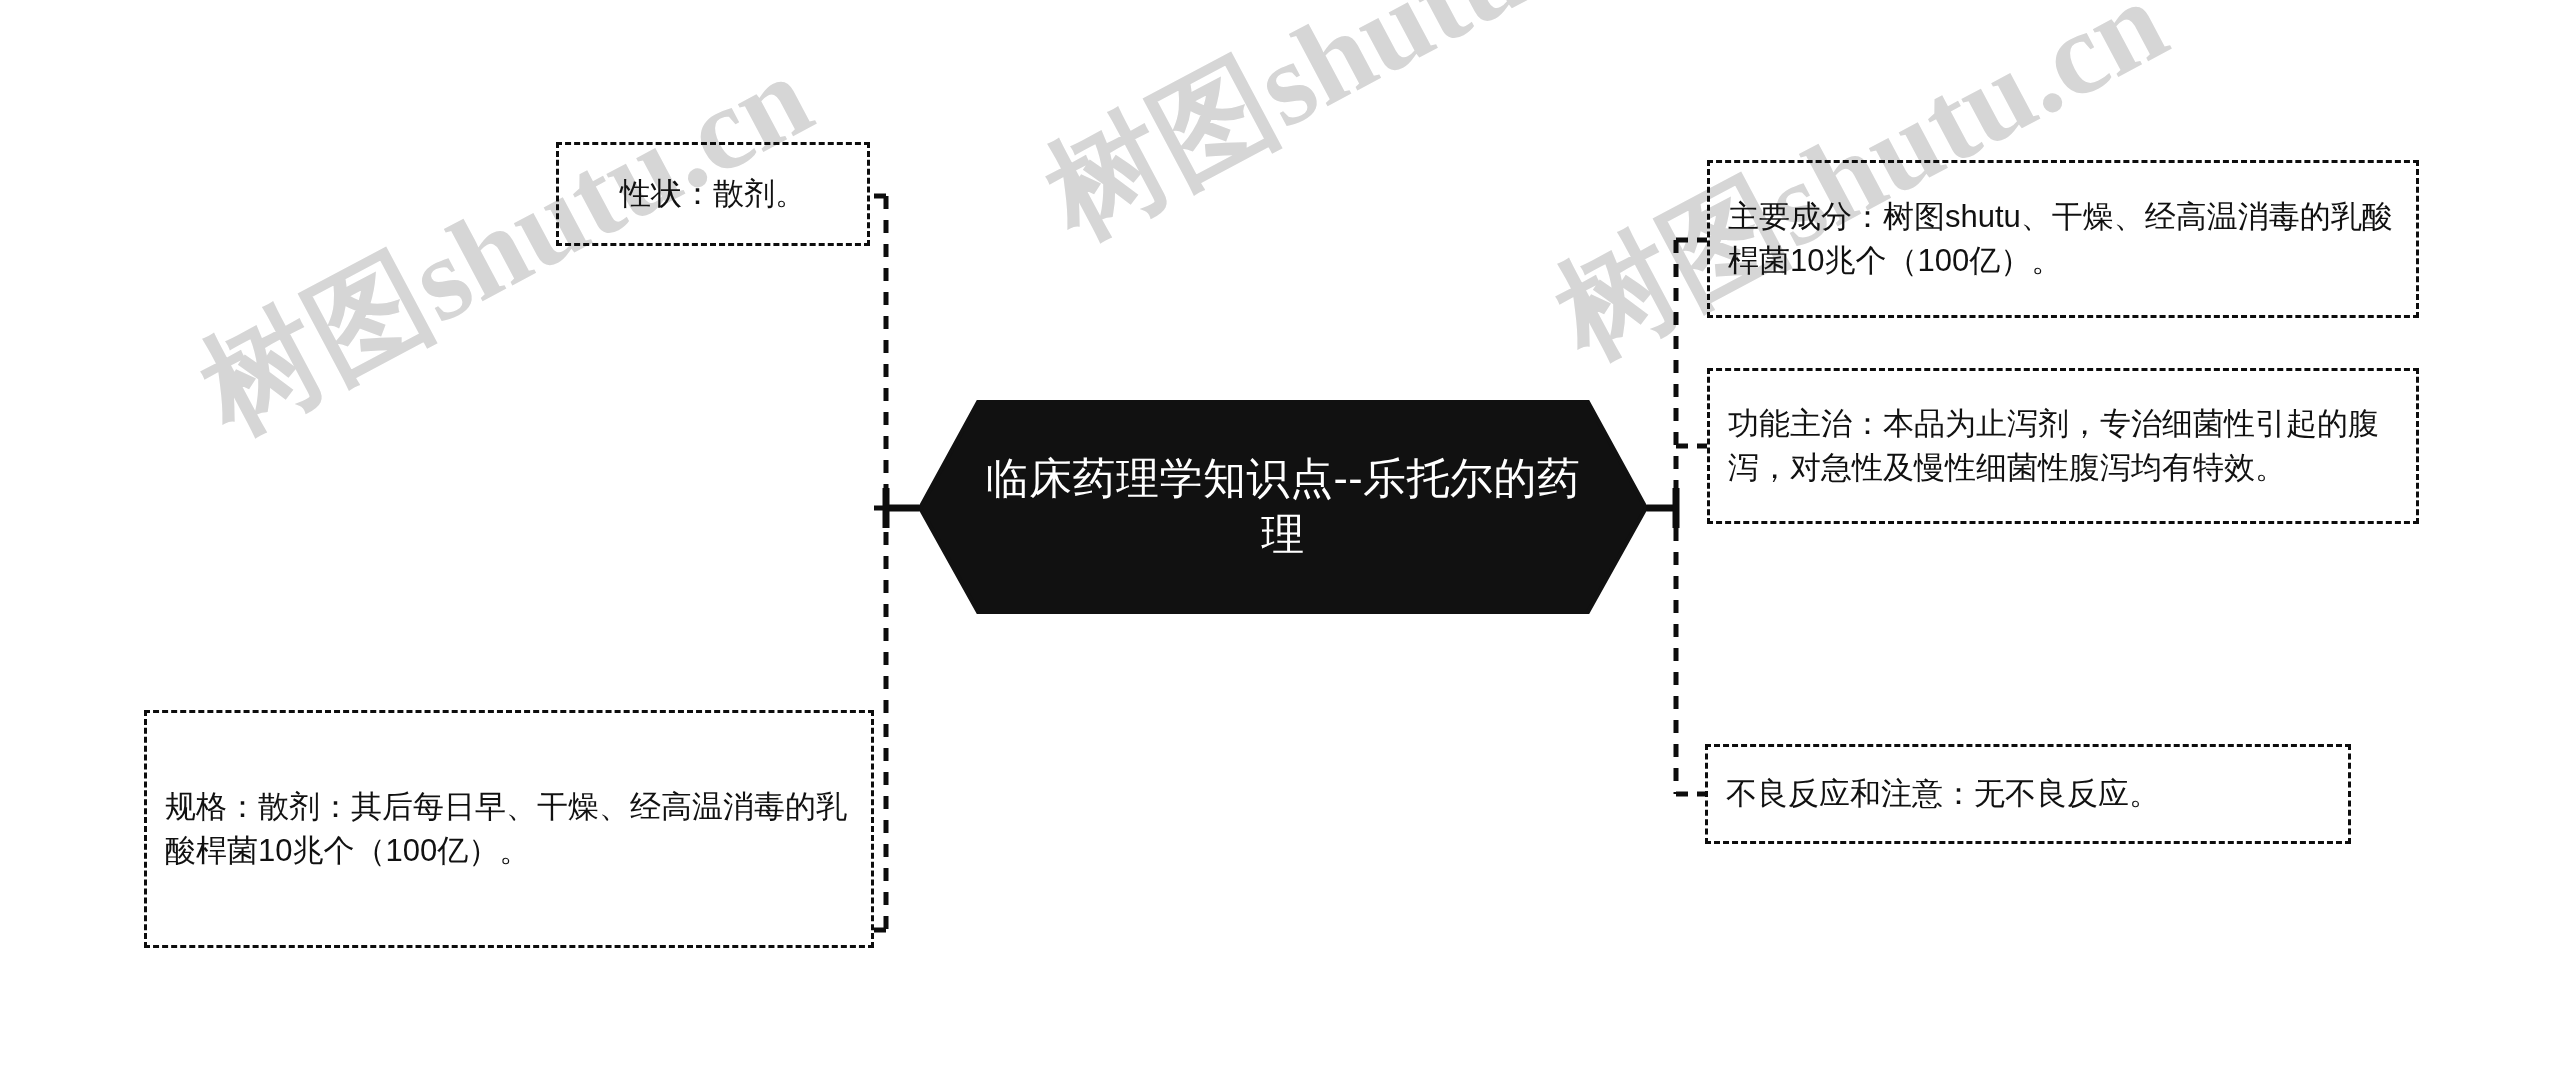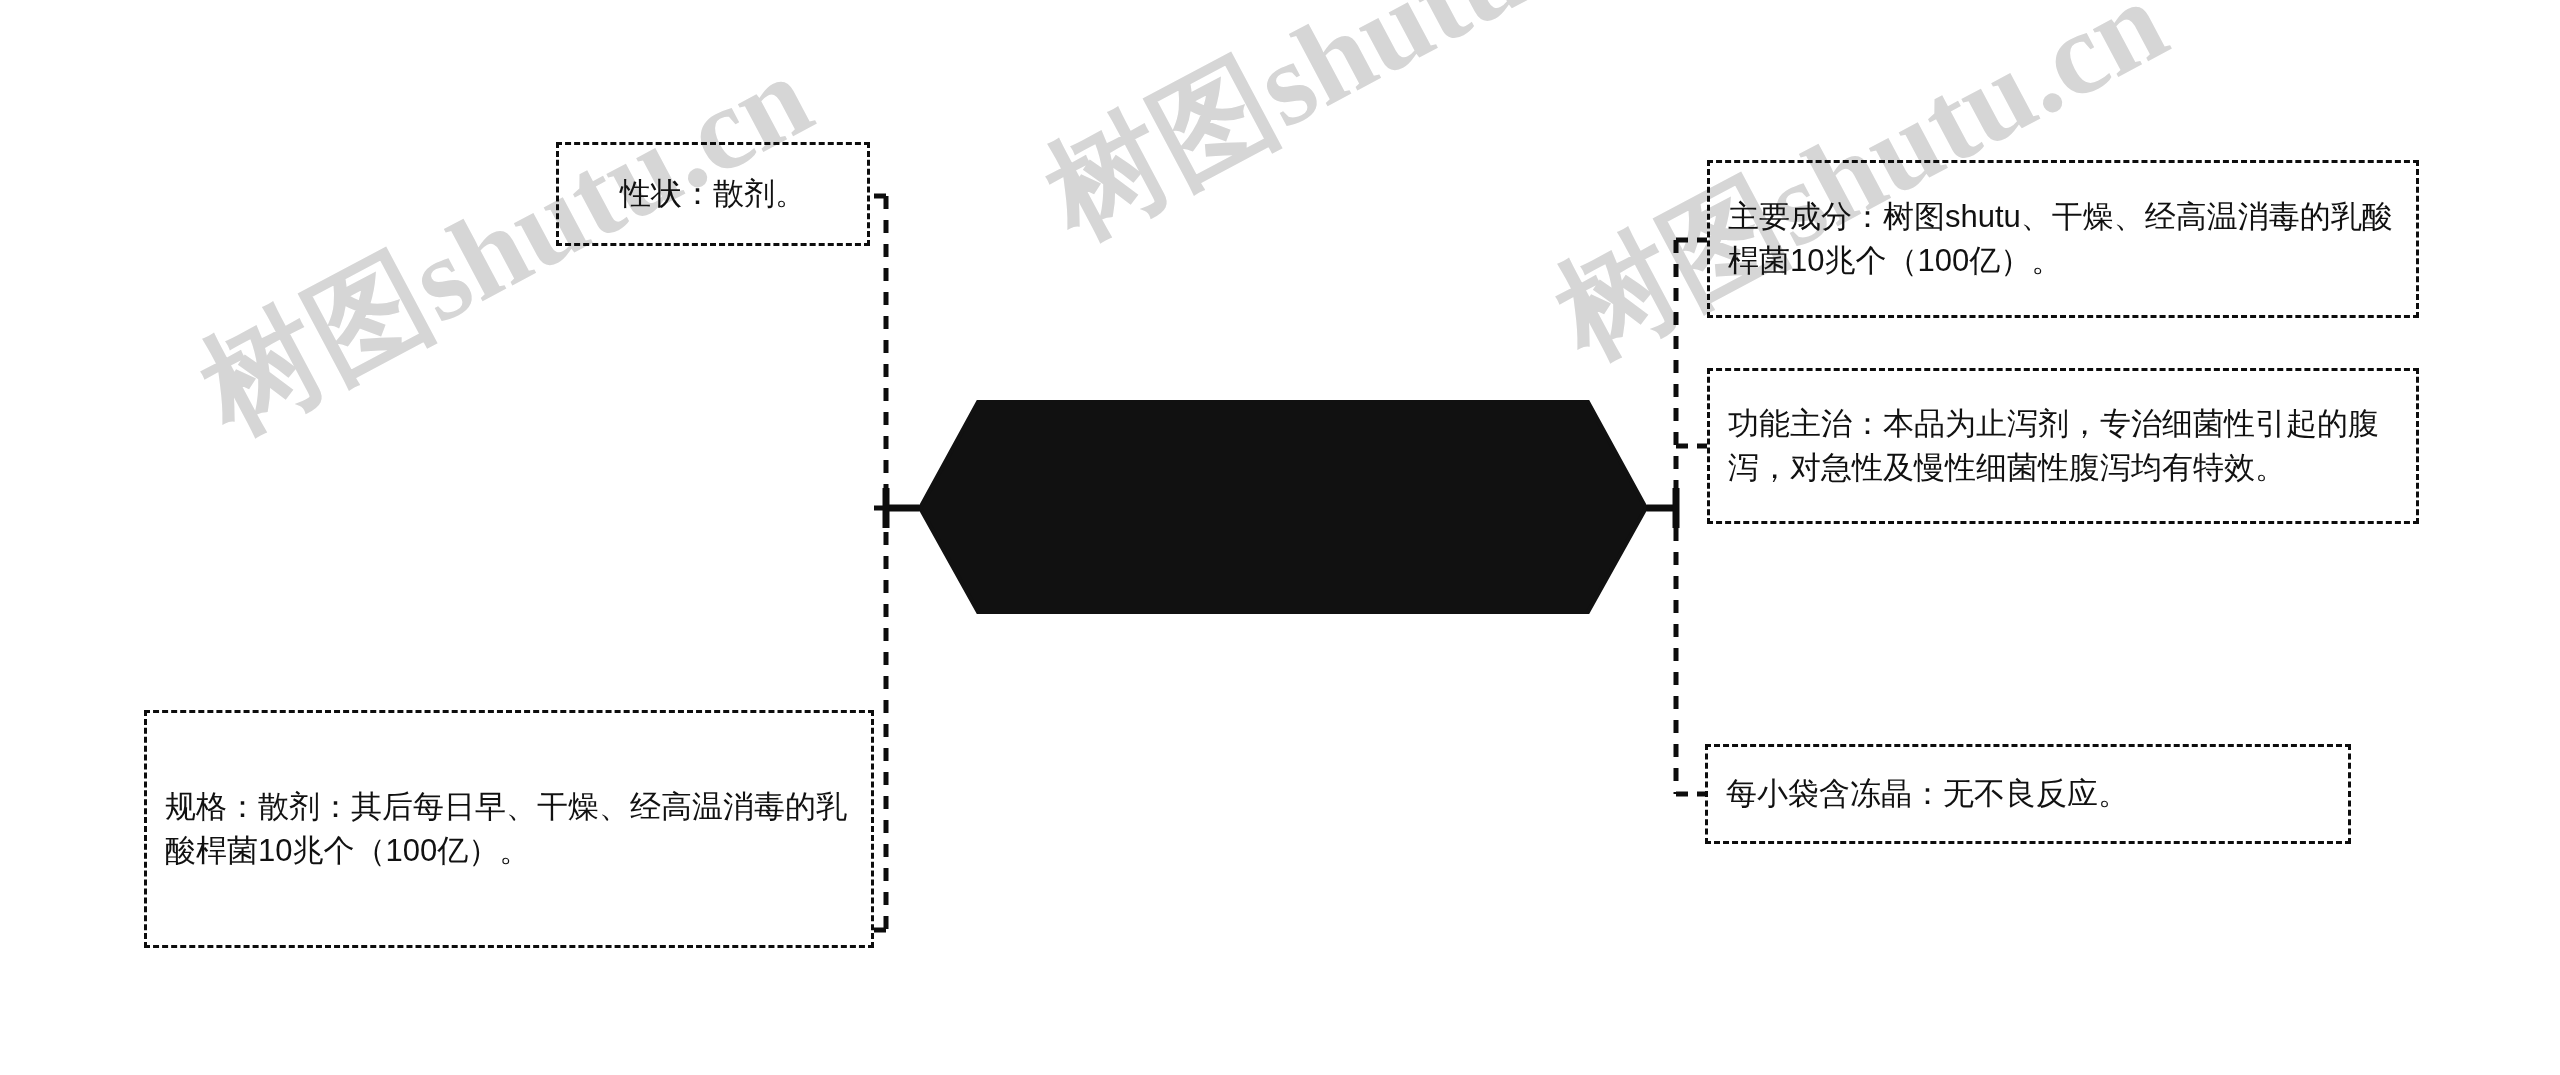--- a/index.html
+++ b/index.html
@@ -129,36 +129,37 @@
       <path d="M 1676 240 L 1707 240" stroke-dasharray="12 9"></path>
       <path d="M 1676 446 L 1707 446" stroke-dasharray="12 9"></path>
       <path d="M 1676 794 L 1705 794" stroke-dasharray="12 9"></path>
     </g>
   </svg>
 
   <div id="root-node">
     <svg class="hexbg" viewBox="0 0 726 214" preserveAspectRatio="none" xmlns="http://www.w3.org/2000/svg">
       <polygon points="0,108 58,2 668,2 726,108 668,212 58,212" fill="#111111" stroke="#111111" stroke-width="4"></polygon>
     </svg>
+    <div class="hexlabel">临床药理学知识点--乐托尔的药理</div>
   </div>
 
   <div class="leaf center" id="leaf-xingzhuang">
     <span class="txt">性状：散剂。</span>
   </div>
 
 
   <div class="leaf" id="leaf-guige">
     <span class="txt">规格：散剂：其后每日早、干燥、经高温消毒的乳酸桿菌10兆个（100亿）。</span>
   </div>
 
   <div class="leaf" id="leaf-chengfen">
     <span class="txt">主要成分：树图shutu、干燥、经高温消毒的乳酸桿菌10兆个（100亿）。</span>
   </div>
 
   <div class="leaf" id="leaf-zhuzhi">
     <span class="txt">功能主治：本品为止泻剂，专治细菌性引起的腹泻，对急性及慢性细菌性腹泻均有特效。</span>
   </div>
 
   <div class="leaf" id="leaf-buliang">
-    <span class="txt">每小袋含冻晶：无不良反应。</span>
+    <span class="txt">不良反应和注意：无不良反应。</span>
   </div>
 
 </div>
 
 </body></html>

